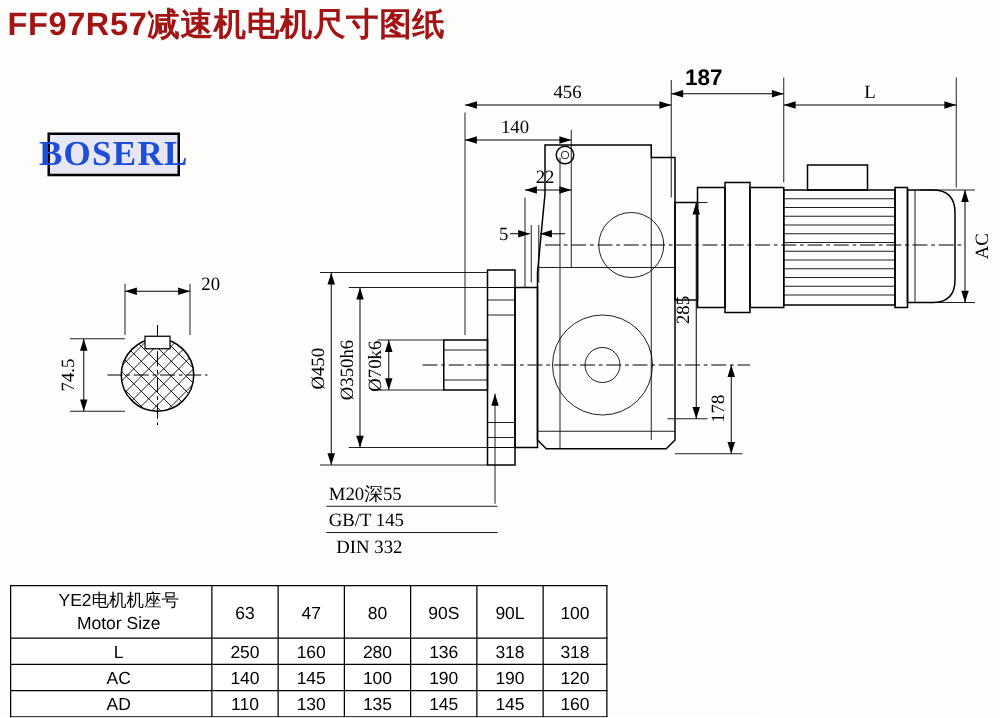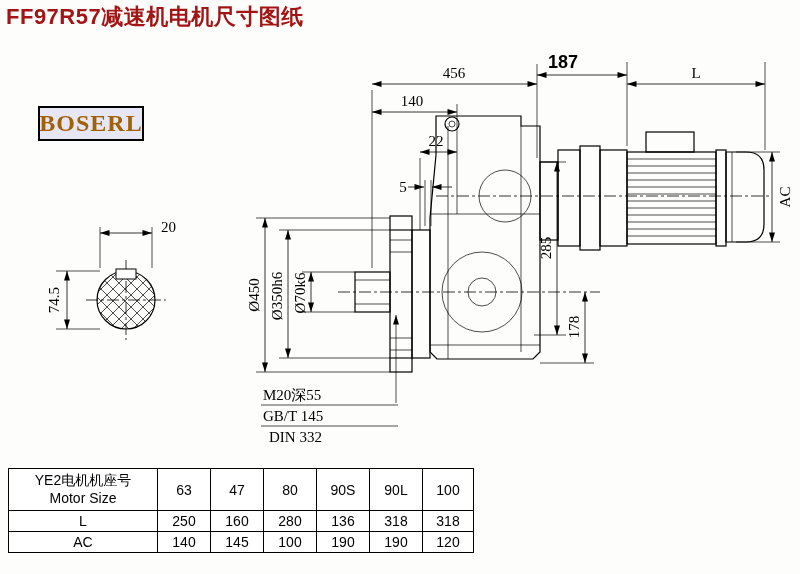--- a/index.html
+++ b/index.html
@@ -1,34 +1,34 @@
 <!DOCTYPE html>
 <html><head>
 <meta charset="utf-8">
 <style>
   html,body{margin:0;padding:0;background:#fff;}
   #screen{position:relative;width:800px;height:574px;background:#fdfdfc;overflow:hidden;
           font-family:"Liberation Sans",sans-serif;}
   .title{position:absolute;left:6px;top:2px;margin:0;font-family:"Liberation Sans",sans-serif;
-         font-size:22px;font-weight:bold;color:#a31515;letter-spacing:0.5px;}
+         font-size:26px;font-weight:bold;color:#a31515;letter-spacing:0.5px;}
   .brand-box{position:absolute;left:38px;top:106px;width:102px;height:31px;border:2px solid #000;
              background:#e6e6f4;display:flex;align-items:center;justify-content:center;}
-  .brand-box span{font-family:"Liberation Serif",serif;font-size:24px;font-weight:bold;color:#a16207;letter-spacing:1px;}
+  .brand-box span{font-family:"Liberation Serif",serif;font-size:28px;font-weight:bold;color:#1d4ed8;letter-spacing:1px;}
   svg{position:absolute;left:0;top:0;}
   .ln{stroke:#000;stroke-width:1.2;fill:none;}
   .thin{stroke:#000;stroke-width:0.7;fill:none;}
   .dimline{stroke:#000;stroke-width:0.8;fill:none;}
   .cl{stroke:#000;stroke-width:0.8;fill:none;stroke-dasharray:12 3 3 3;}
   text.dim{font-family:"Liberation Serif",serif;font-size:15px;fill:#000;}
   text.dimb{font-family:"Liberation Sans",sans-serif;font-size:18px;font-weight:bold;fill:#000;}
   text.note{font-family:"Liberation Serif",serif;font-size:15px;fill:#000;}
   .size-table{position:absolute;left:8px;top:468px;border-collapse:collapse;background:#fff;}
   .size-table td{border:1px solid #000;text-align:center;vertical-align:middle;
                  font-family:"Liberation Sans",sans-serif;font-size:14px;color:#000;padding:0;}
-  .size-table .c0{width:148px;}
+  .size-table .c0{width:148px;padding-left:12px;}
   .size-table .c{width:52px;text-align:center;}
   .size-table .cl7{width:50px;}
   .size-table tr{height:21px;}
   .size-table tr.hdr{height:42px;}
   .hdrcell div{line-height:1.25;}
 </style>
 </head>
 <body>
 
 <div id="screen">
@@ -231,16 +231,25 @@
     </tr>
     <tr>
       <td class="c0">AC</td>
       <td class="c">140</td>
       <td class="c">145</td>
       <td class="c">100</td>
       <td class="c">190</td>
       <td class="c">190</td>
       <td class="cl7">120</td>
     </tr>
+    <tr>
+      <td class="c0">AD</td>
+      <td class="c">110</td>
+      <td class="c">130</td>
+      <td class="c">135</td>
+      <td class="c">145</td>
+      <td class="c">145</td>
+      <td class="cl7">160</td>
+    </tr>
   </tbody>
     </table>
 
 </div>
 
 </body></html>

